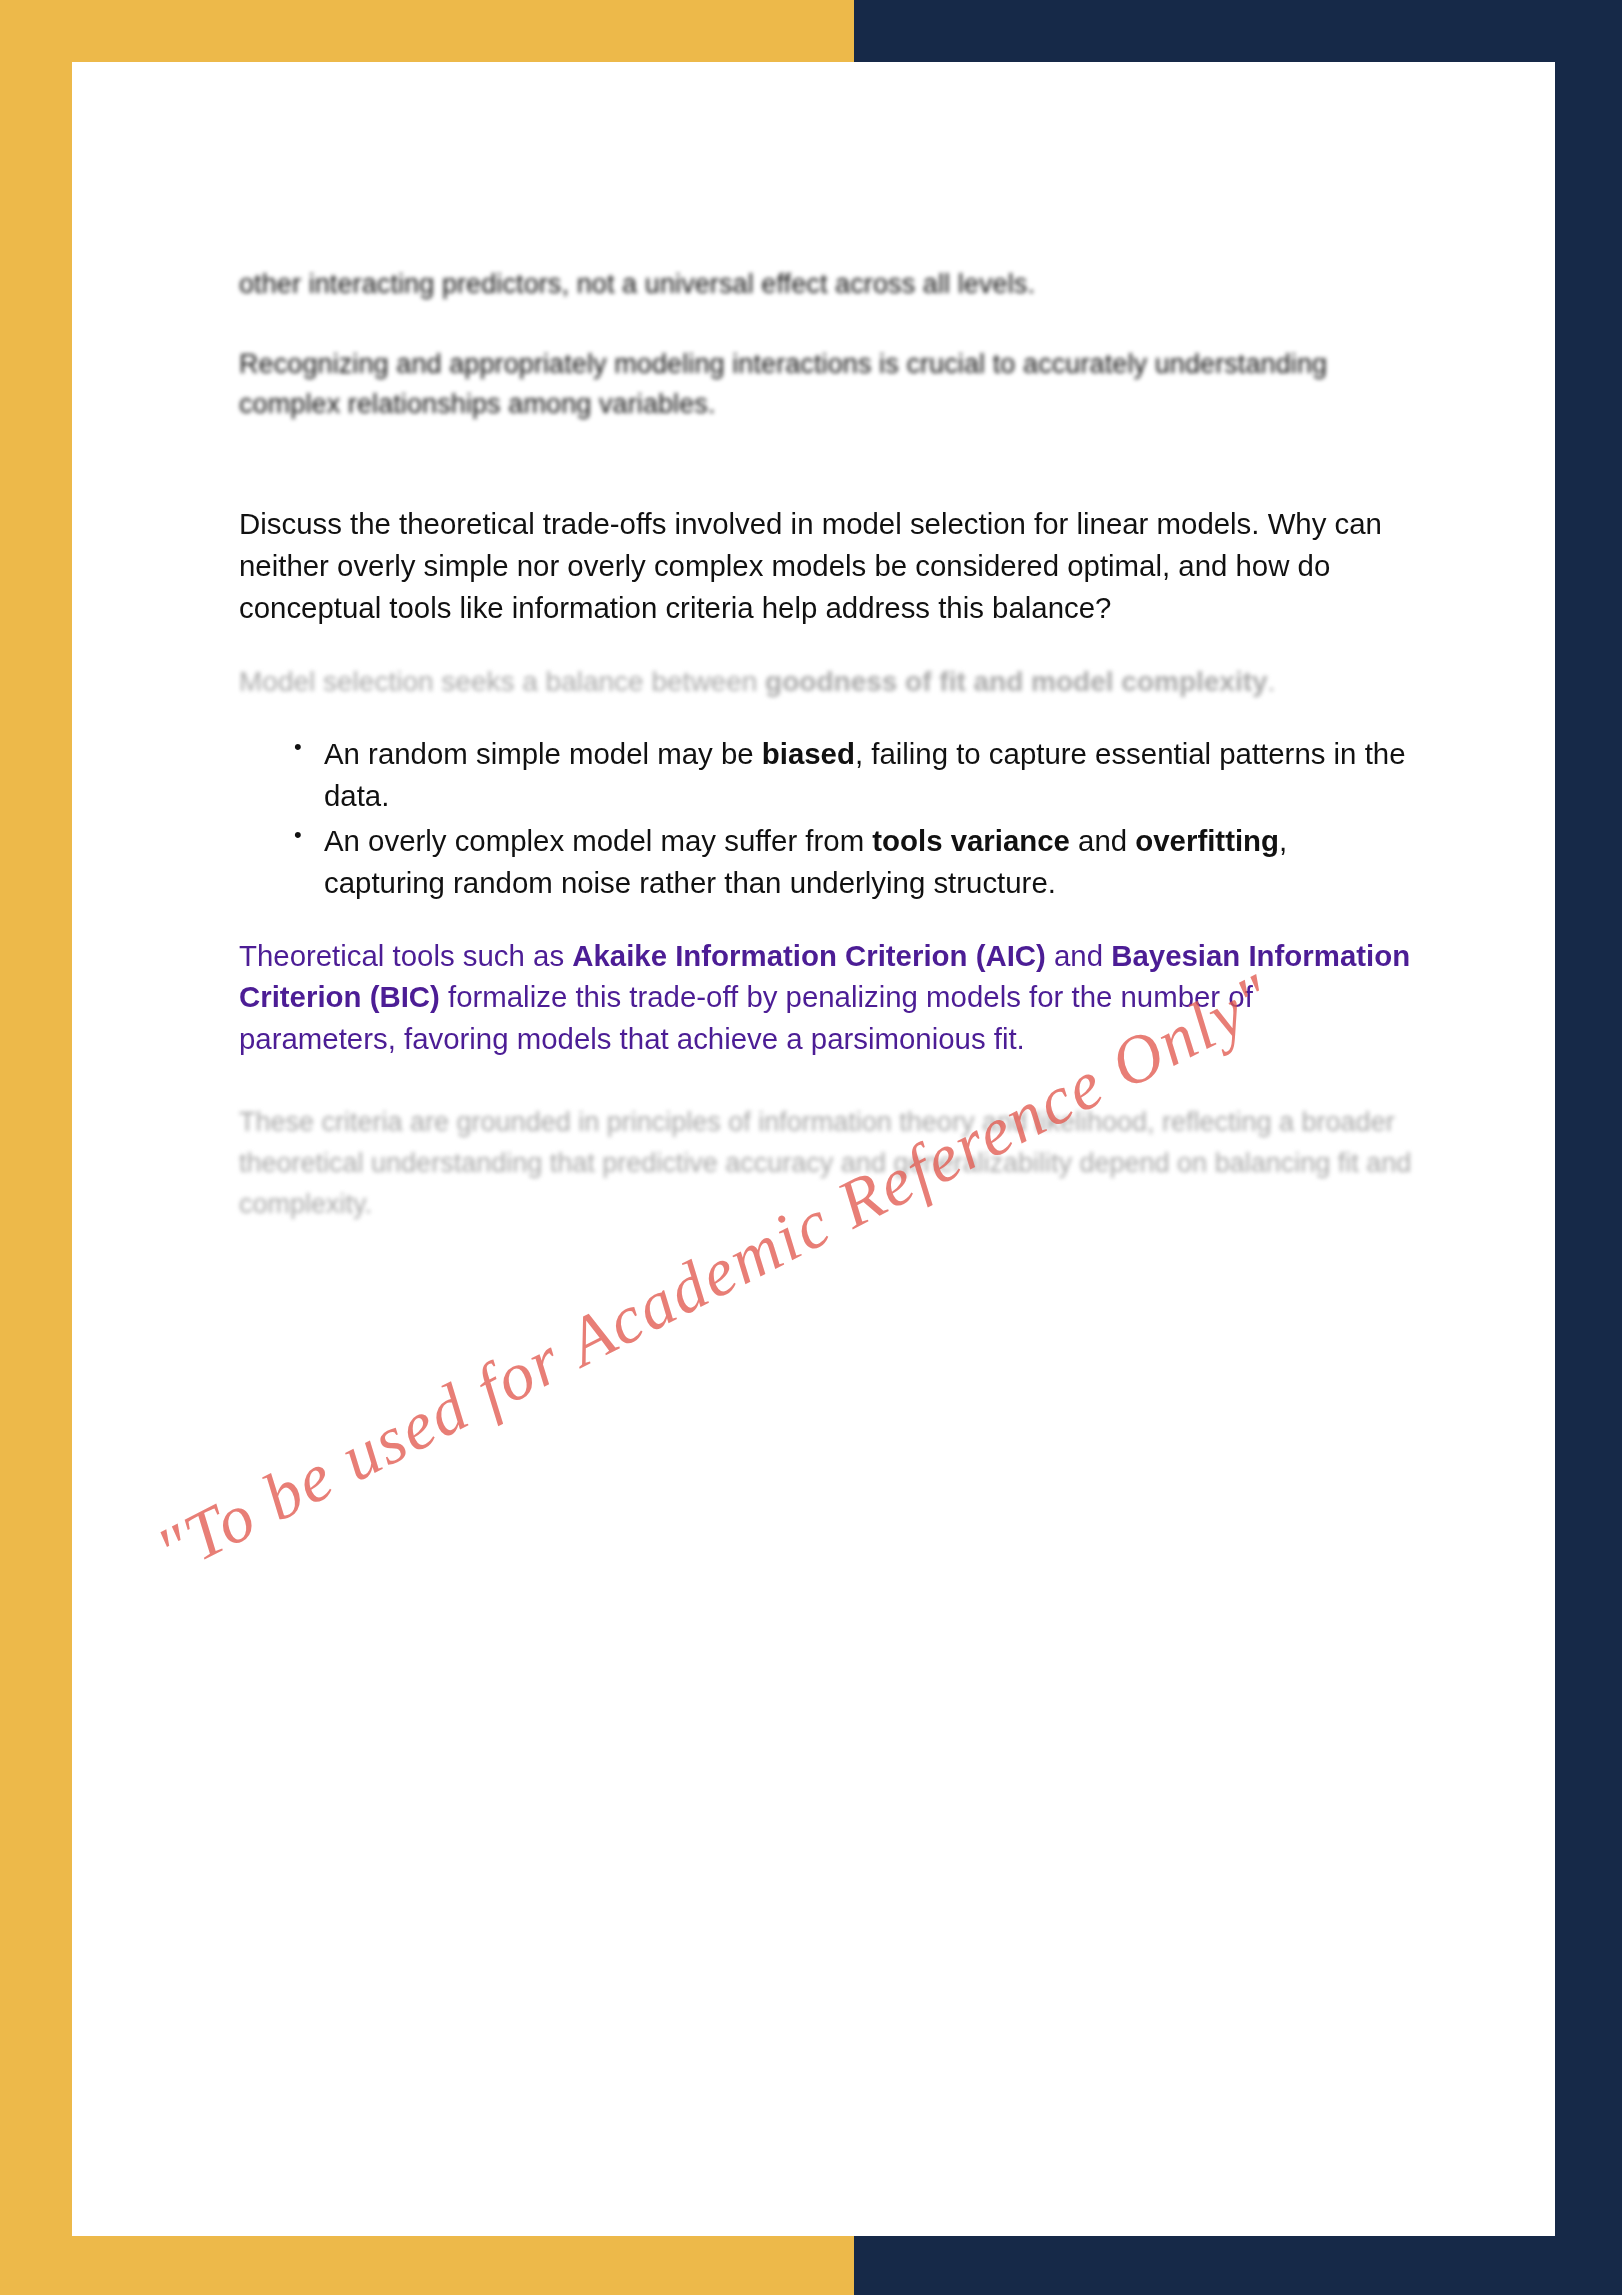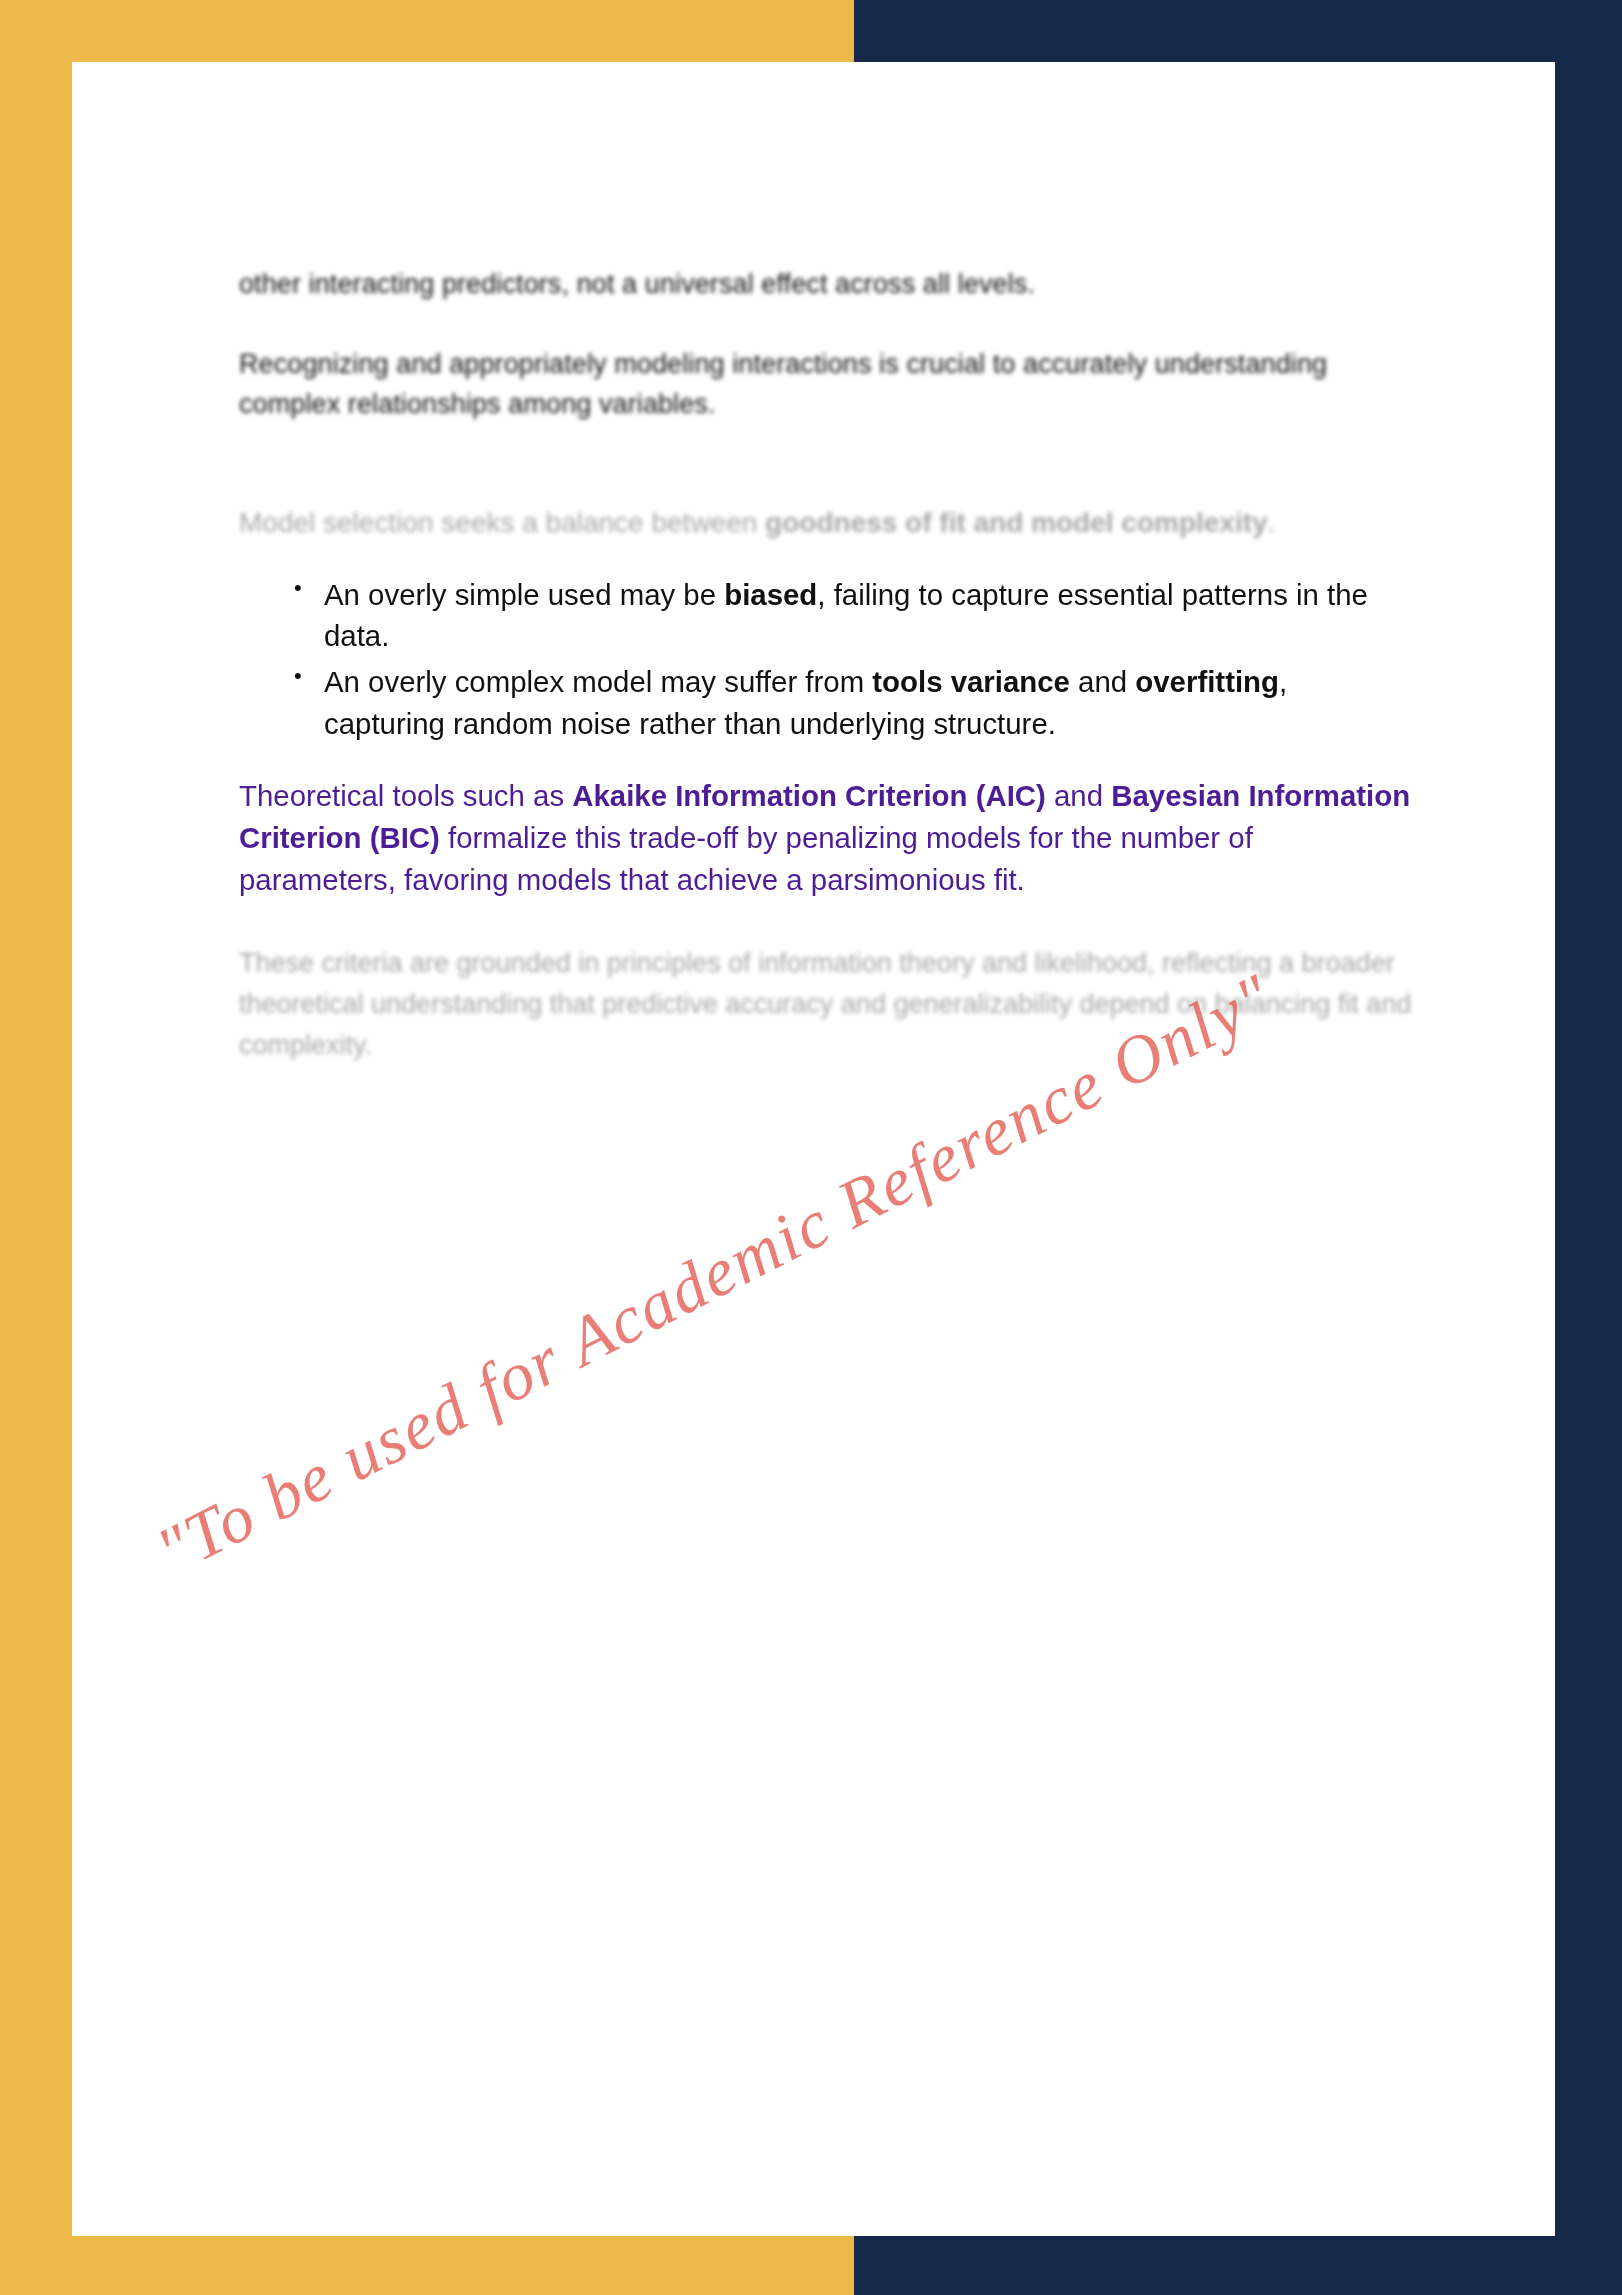--- a/index.html
+++ b/index.html
@@ -165,29 +165,30 @@
 
 <div class="page-sheet">
 
   <div class="page-content">
 
     <p class="para para-blur-top blurred">other interacting predictors, not a universal effect across all levels.</p>
 
     <p class="para para-blur-top blurred" style="margin-bottom:79px;">Recognizing and appropriately modeling interactions is crucial to accurately understanding complex relationships among variables.</p>
 
 
+    <p class="q-body">Discuss the theoretical trade-offs involved in model selection for linear models. Why can neither overly simple nor overly complex models be considered optimal, and how do conceptual tools like information criteria help address this balance?</p>
 
 
     <p class="answer-intro blurred">
       <span>Model selection seeks a balance between </span><b>goodness of fit and model complexity</b><span>.</span>
     </p>
 
     <ul class="bullets">
       <li>
-        <span>An overly simple used may be </span><b>biased</b><span>, failing to capture essential patterns in the data.</span>
+        <span>An random simple model may be </span><b>biased</b><span>, failing to capture essential patterns in the data.</span>
       </li>
       <li>
         <span>An overly complex model may suffer from </span><b>tools variance</b><span> and </span><b>overfitting</b><span>, capturing random noise rather than underlying structure.</span>
       </li>
     </ul>
 
     <p class="closing">
       <span>Theoretical tools such as </span><b>Akaike Information Criterion (AIC)</b><span> and </span><b>Bayesian Information Criterion (BIC)</b><span> formalize this trade-off by penalizing models for the number of parameters, favoring models that achieve a parsimonious fit.</span>
     </p>
 

